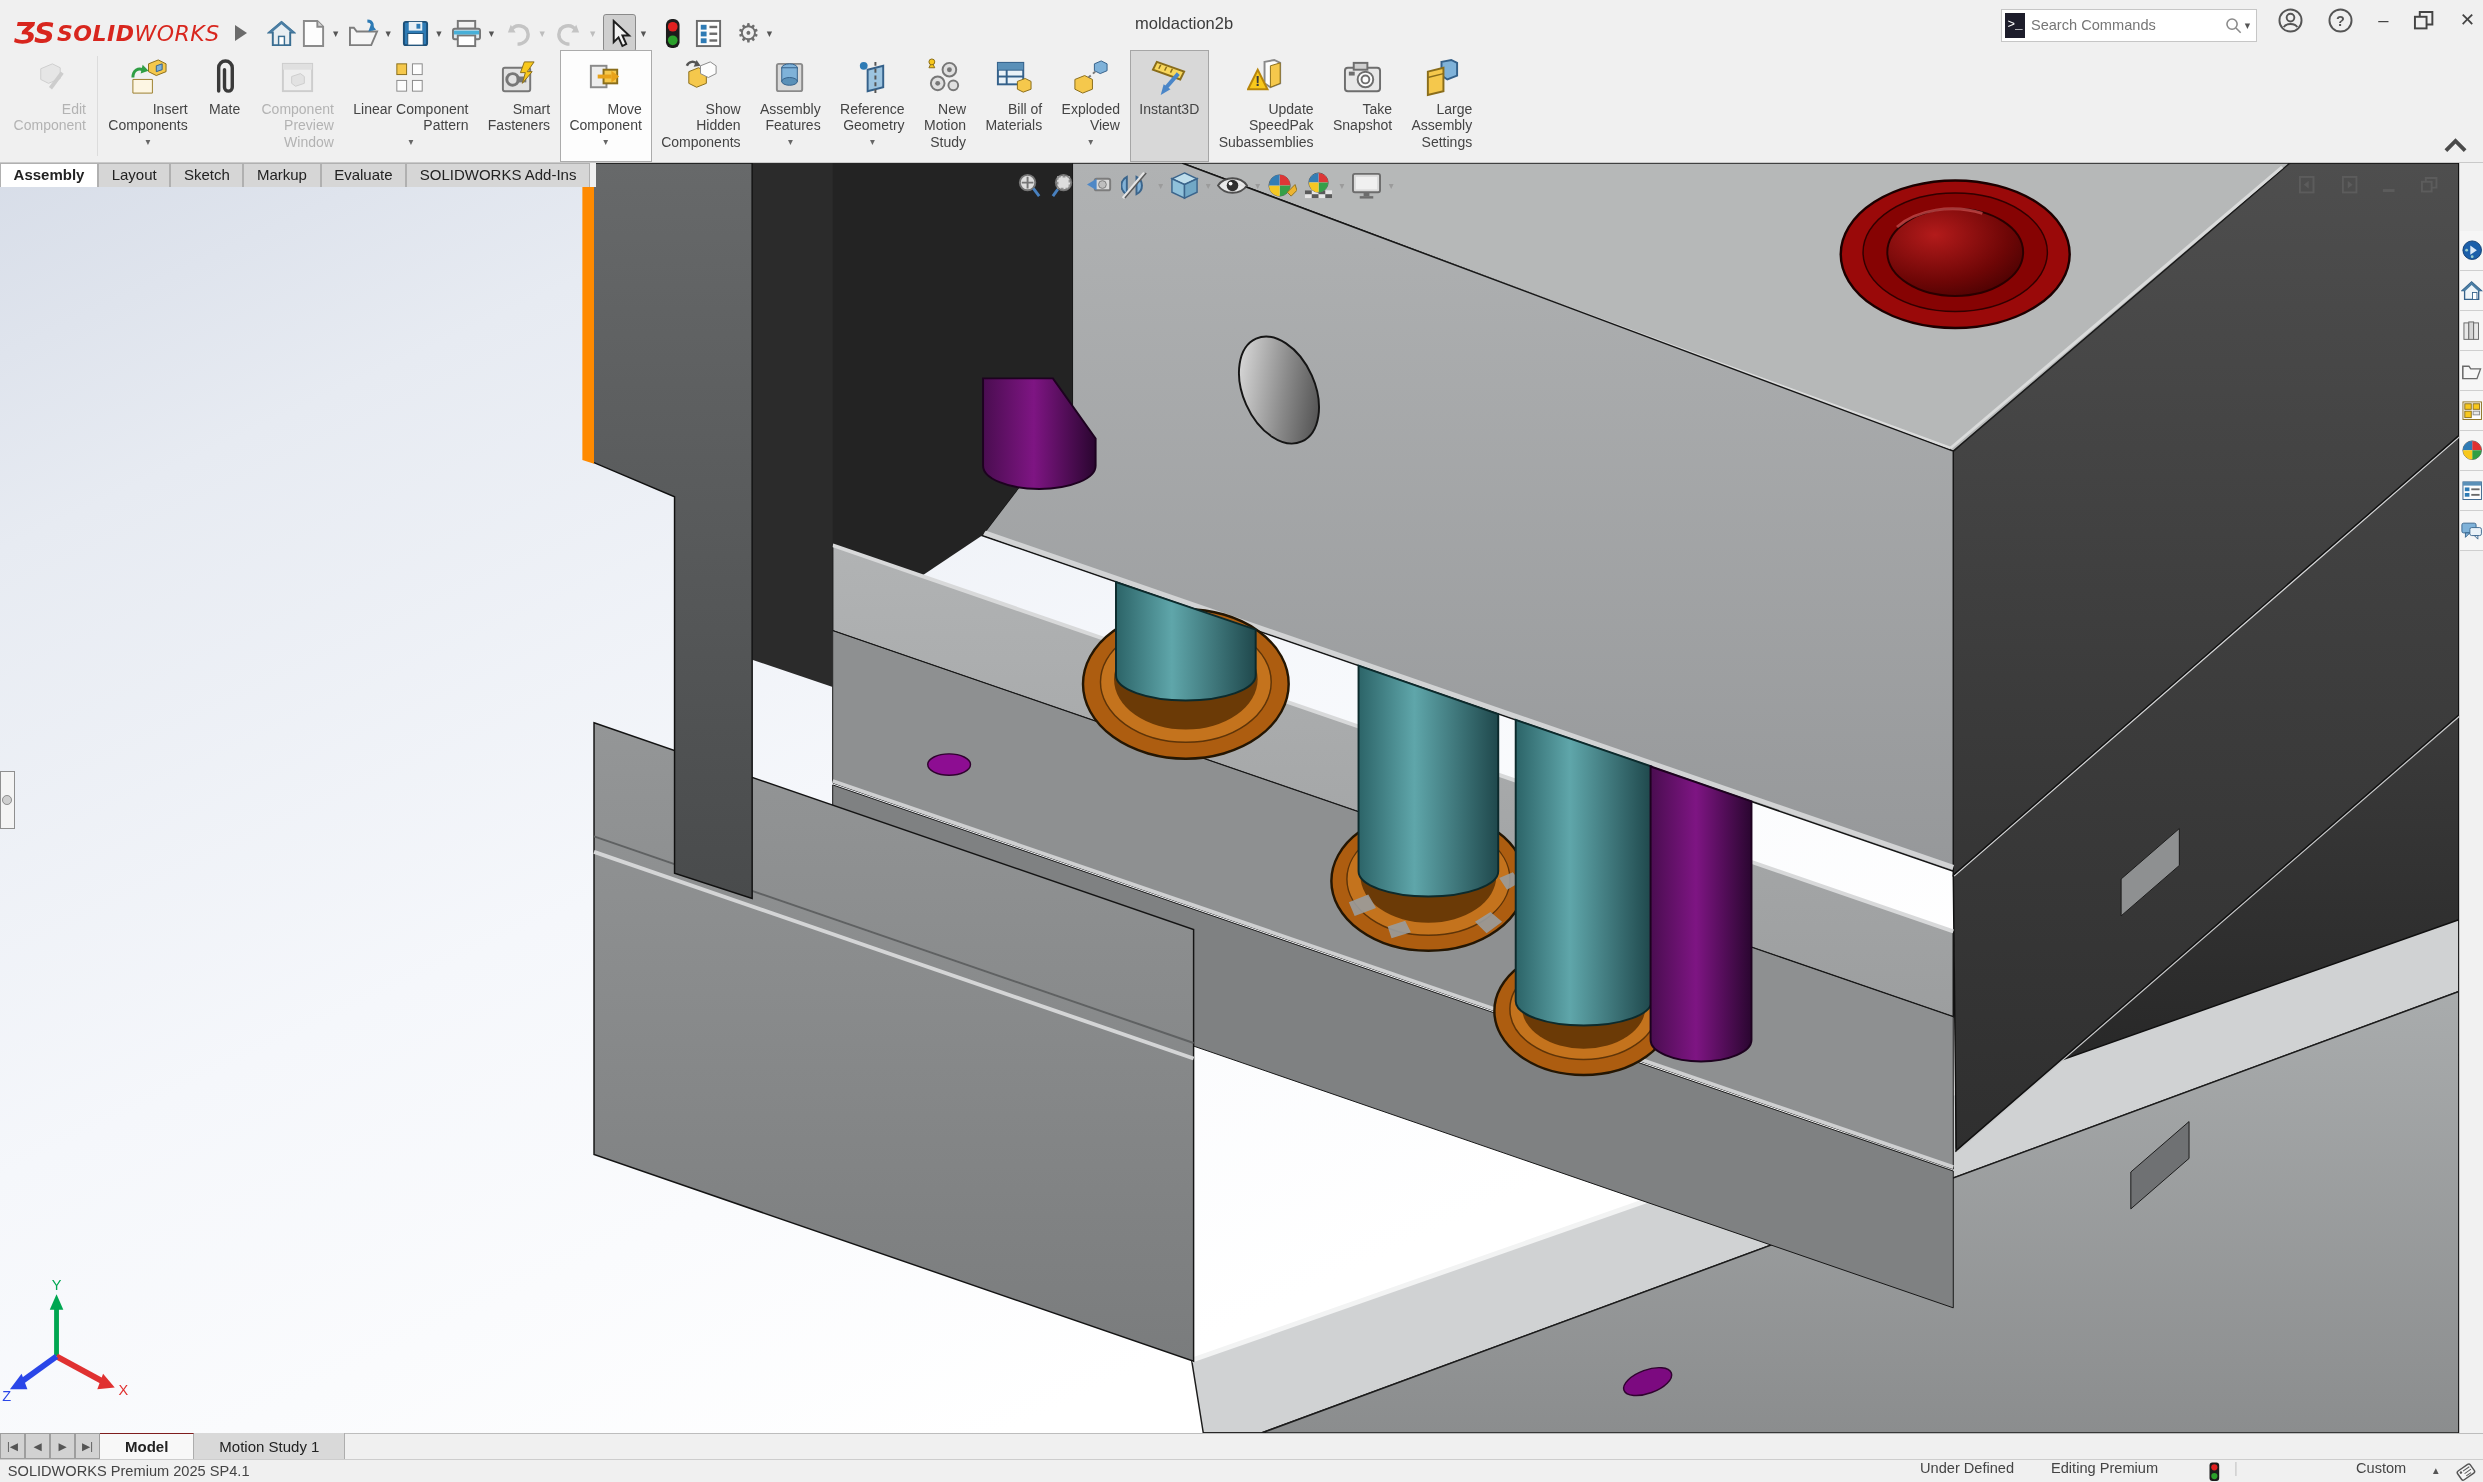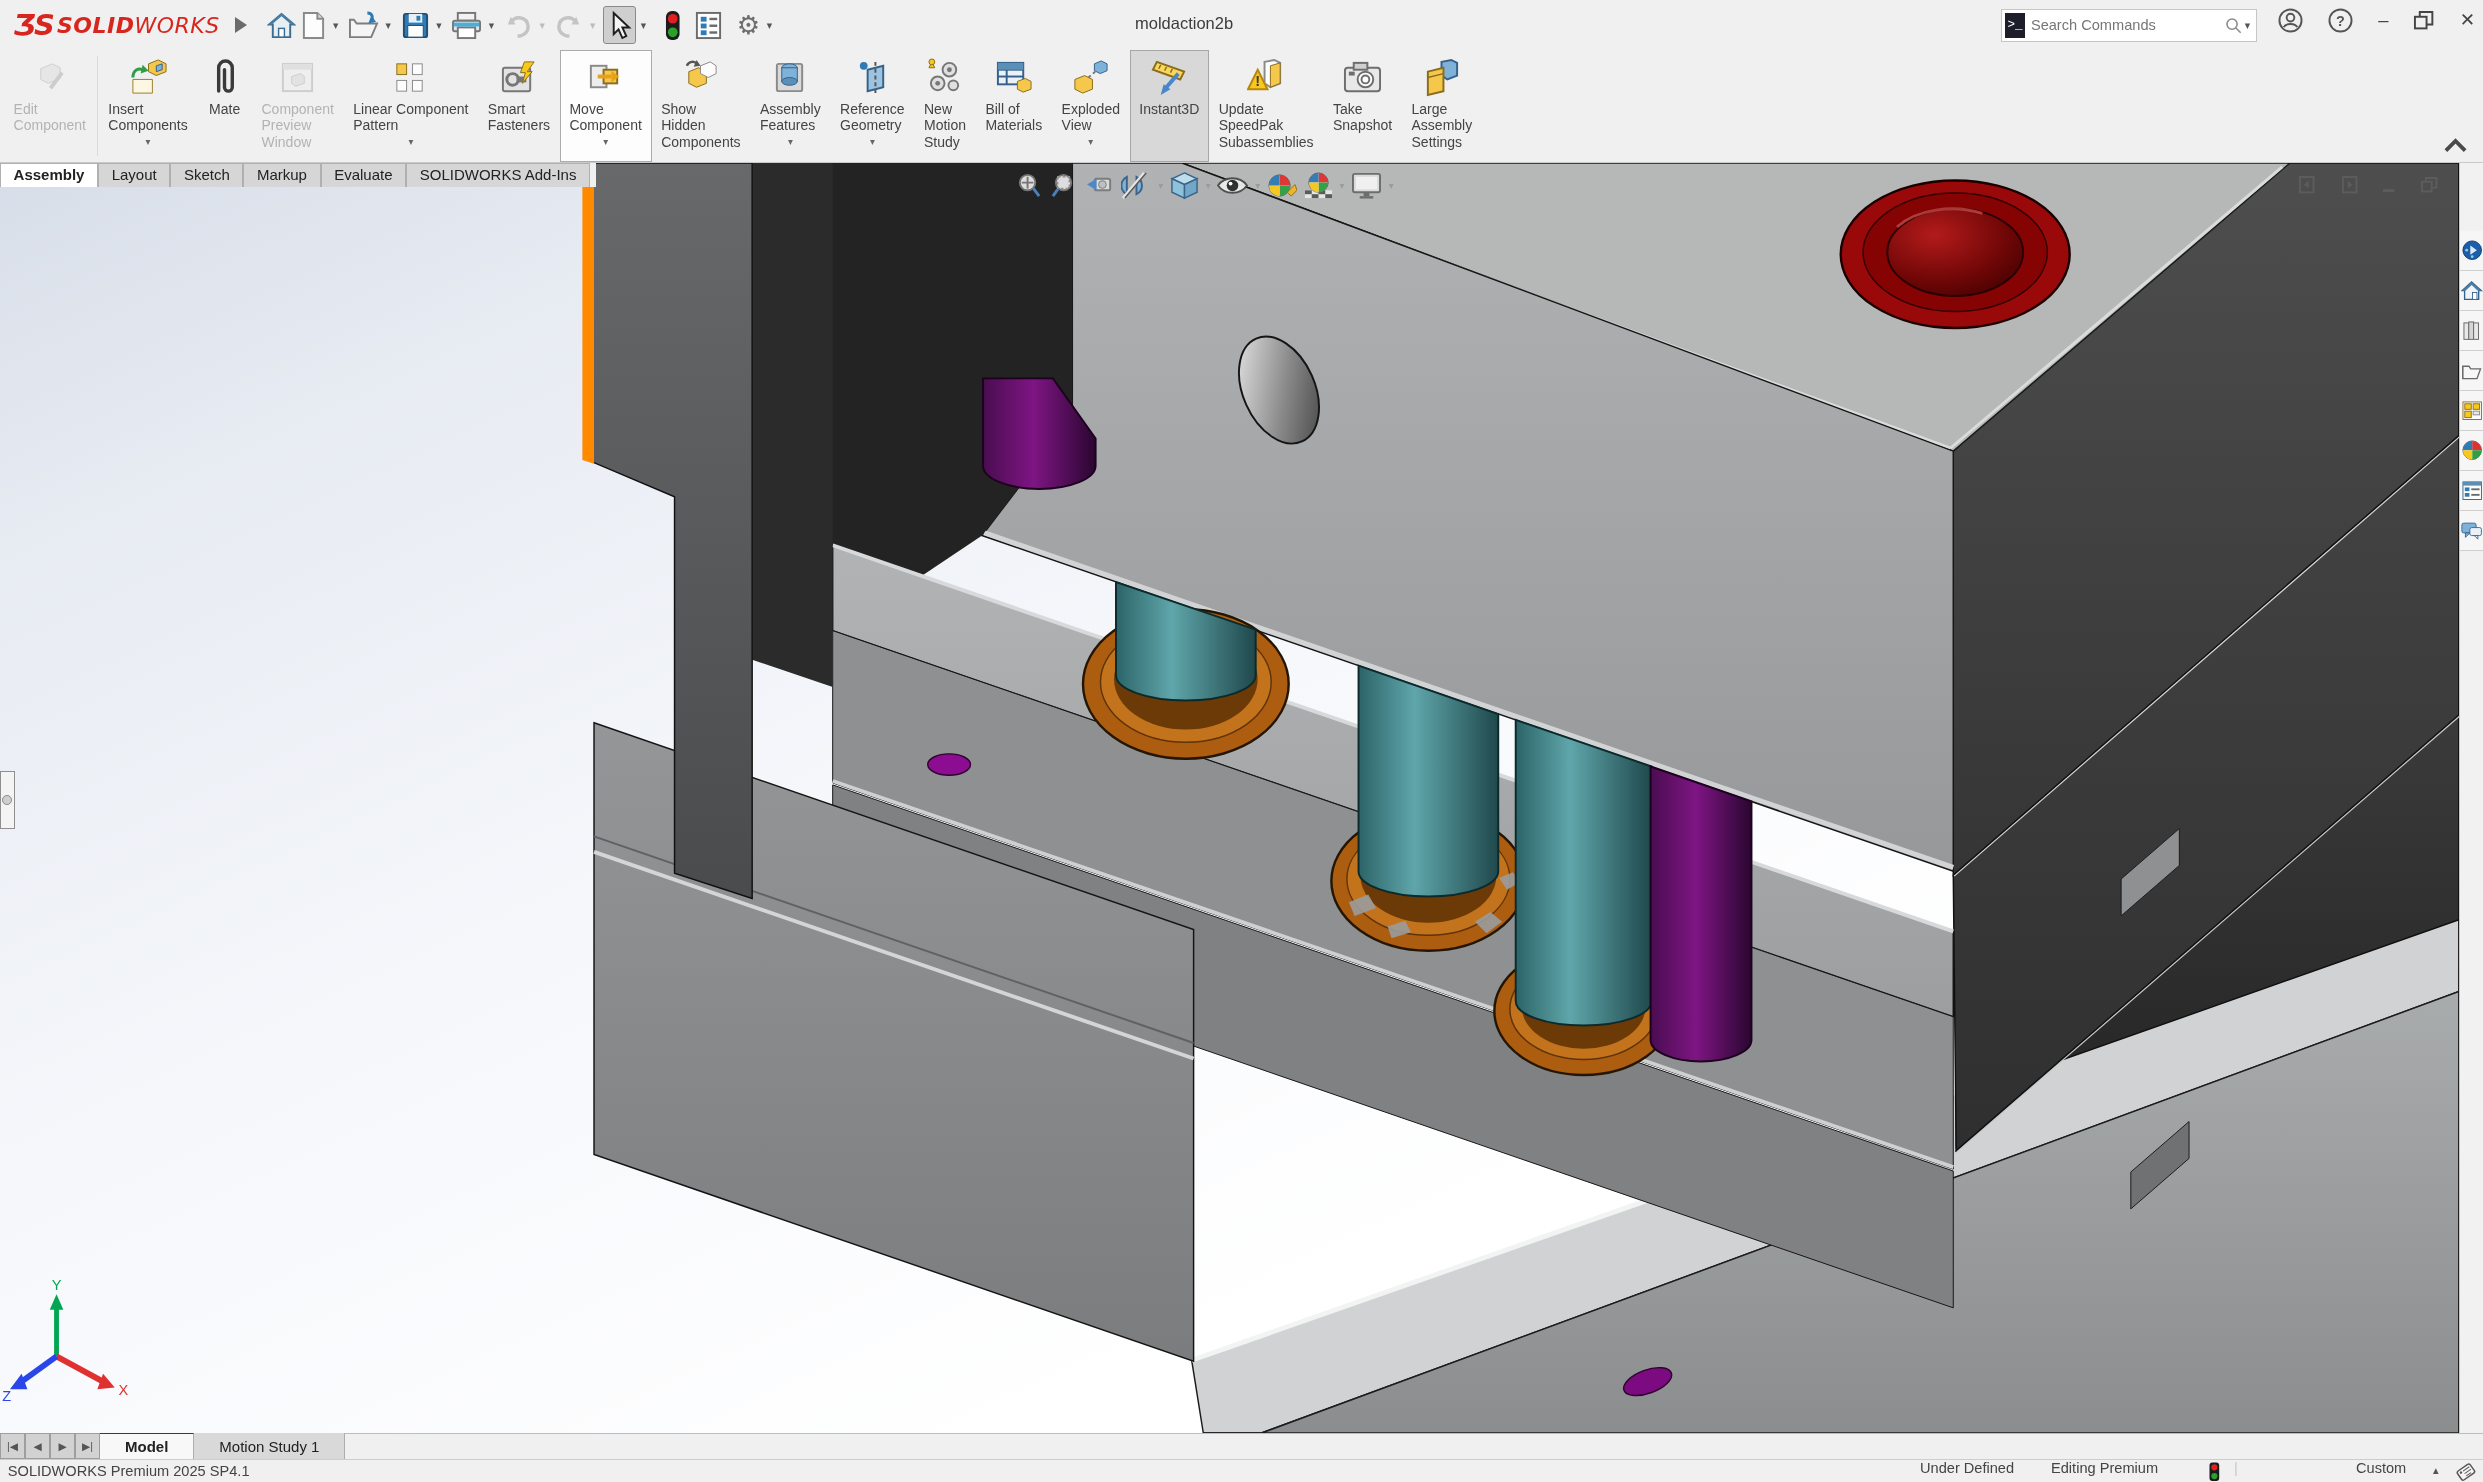--- a/index.html
+++ b/index.html
@@ -1,18 +1,18 @@
 <!DOCTYPE html>
 <html><head>
 <meta charset="utf-8">
 <style>
   html,body{margin:0;padding:0;background:#666;}
   #app{position:relative;width:2483px;height:1483px;background:#f0f0f0;font-family:"Liberation Sans",sans-serif;overflow:hidden;-webkit-font-smoothing:antialiased;}
   
-  #titlebar{position:absolute;left:0;top:0;width:2483px;height:50px;background:#f0f0f0;display:flex;align-items:center;}
+  #titlebar{position:absolute;left:0;top:8px;width:2483px;height:50px;background:#f0f0f0;display:flex;align-items:center;}
   .logo{display:flex;align-items:center;margin-left:13.6px;}
   .logo .lmark{font-family:"DejaVu Sans",sans-serif;font-style:italic;font-weight:bold;font-size:29px;color:#d8261e;letter-spacing:-1.9px;}
   .logo .lsolid{font-family:"DejaVu Sans",sans-serif;font-weight:bold;font-style:italic;font-size:22px;color:#d8261e;margin-left:3.9px;letter-spacing:0.5px;}
   .logo .lworks{font-family:"DejaVu Sans",sans-serif;font-size:22px;font-style:italic;color:#d8261e;letter-spacing:0.5px;}
   .menu-arrow{width:0;height:0;border-left:12.6px solid #6b6b6b;border-top:8.7px solid transparent;border-bottom:8.7px solid transparent;margin:0 17.5px 0 15.5px;}
   .qat{display:flex;align-items:center;gap:1.9px;}
   .qbtn{display:flex;align-items:center;padding:3.9px 1.9px;border-radius:2.9px;}
   .qbtn.pressed{background:#cfcfcf;border:1px solid #8a8a8a;}
   .qcaret{font-size:10.7px;color:#555;margin:0 5.8px 0 2.9px;}
   .qcaret.dis{color:#bdbdbd;}
@@ -20,21 +20,21 @@
   #search-box{position:absolute;left:2001px;top:8.7px;width:254px;height:31px;background:#fff;border:1px solid #c6c6c6;display:flex;align-items:center;}
   #search-box .prompt{width:25px;height:25px;background:#1d1d2b;color:#fff;font-family:"Liberation Mono",monospace;font-size:12.6px;display:flex;align-items:center;justify-content:center;margin-left:2.9px;}
   #search-box input{border:none;outline:none;flex:1;font-size:14.6px;color:#444;padding:0 5.8px;font-family:"Liberation Sans",sans-serif;background:transparent;}
   #search-box input::placeholder{color:#767676;}
   #tb-right{position:absolute;right:7.8px;top:7.8px;display:flex;align-items:center;gap:25px;}
   .winbtn{font-size:18.4px;color:#444;}
   
   #ribbon{position:absolute;left:0;top:50px;width:2483px;height:113px;background:#f0f0f0;border-bottom:1px solid #c9c9c9;display:flex;align-items:stretch;padding-left:3.9px;box-sizing:border-box;}
   .rbtn{display:flex;flex-direction:column;align-items:center;justify-content:flex-start;padding:5.8px 8.7px 1.9px 8.7px;border:1px solid transparent;position:relative;}
   .rbtn .ric{height:41px;display:flex;align-items:center;justify-content:center;}
-  .rbtn .rlabel{font-size:14px;line-height:16.5px;color:#444;text-align:left;white-space:pre-line;margin-top:2.9px;}
+  .rbtn .rlabel{font-size:14px;line-height:16.5px;color:#444;text-align:right;white-space:pre-line;margin-top:2.9px;}
   .rbtn .rdrop{font-size:9.7px;color:#666;margin-top:1.9px;}
   .rbtn.disabled .rlabel{color:#b3b3b3;}
   .rbtn.disabled .ric{opacity:.4;filter:grayscale(1);}
   .rbtn.activecmd{background:#fdfdfd;border:1px solid #ababab;}
   .rbtn.pressedcmd{background:#d8d8d8;border:1px solid #a6a6a6;}
   .rsep{width:1px;background:#dcdcdc;margin:5.8px 1px;}
   #ribbon-collapse{position:absolute;right:15.5px;top:138px;}
   
   #cmdtabs{position:absolute;left:0;top:163px;width:596px;height:24px;display:flex;background:#f0f0f0;z-index:30;}
   .vtab{padding:1.9px 12.6px 2.9px 12.6px;font-size:15px;color:#222;background:#d6d6d6;border:1px solid #b0b0b0;border-bottom:none;white-space:nowrap;}

